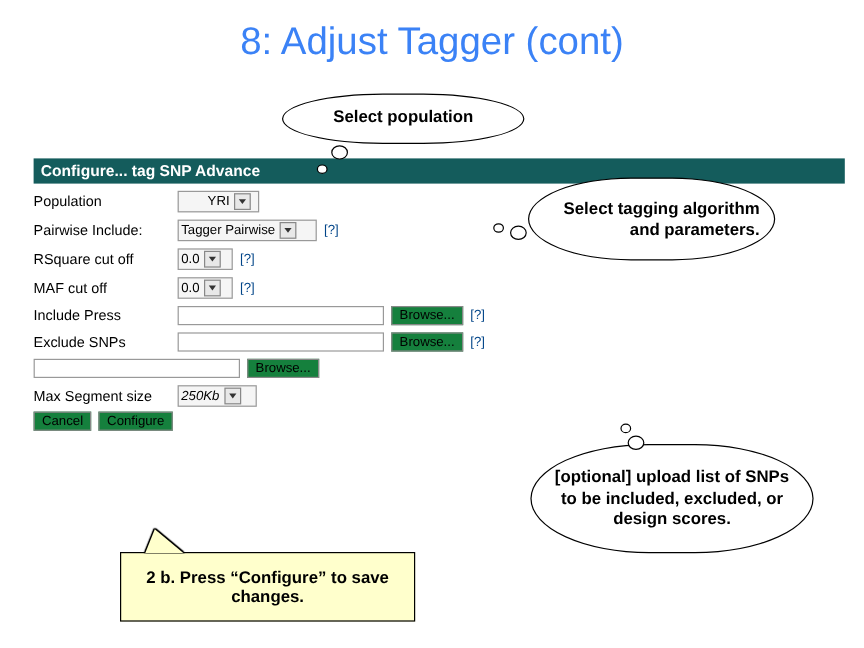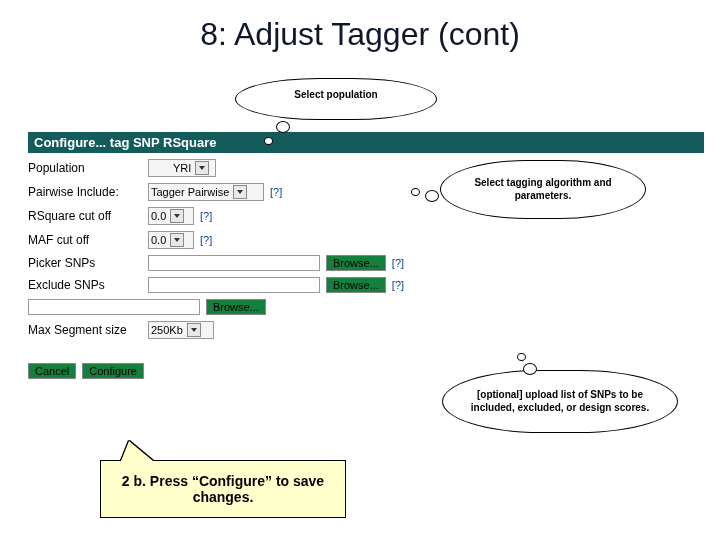--- a/index.html
+++ b/index.html
@@ -8,36 +8,36 @@
     width: 720px;
     height: 540px;
     background: #fff;
     font-family: Arial, Helvetica, sans-serif;
     position: relative;
     overflow: hidden;
   }
   .slide-title {
     font-family: "Comic Sans MS", cursive, sans-serif;
     font-size: 32px;
-    color: #0f172a;
+    color: #3b82f6;
     text-align: center;
     padding-top: 16px;
     font-weight: normal;
   }
   
   .cloud {
     position: absolute;
     background: #fff;
     border: 1px solid #000;
     border-radius: 50% / 60%;
     padding: 14px 20px;
     text-align: center;
     font-family: "Trebuchet MS", Arial, sans-serif;
     font-weight: bold;
-    font-size: 10px;
+    font-size: 14px;
     line-height: 1.25;
   }
   .cloud::before,
   .cloud::after {
     content: "";
     position: absolute;
     background: #fff;
     border: 1px solid #000;
     border-radius: 50%;
   }
@@ -45,24 +45,25 @@
     top: 78px;
     left: 235px;
     width: 180px;
     height: 20px;
     padding: 10px 10px;
   }
   .cloud.pop::before { bottom: -14px; left: 40px; width: 12px; height: 10px; }
   .cloud.pop::after  { bottom: -26px; left: 28px; width: 7px; height: 6px; }
 
   .cloud.algo {
-    top: 160px;
+    top: 148px;
     left: 440px;
     width: 180px;
     padding: 16px 12px;
+    text-align: right;
   }
   .cloud.algo::before { bottom: 16px; left: -16px; width: 12px; height: 10px; }
   .cloud.algo::after  { bottom: 22px; left: -30px; width: 7px; height: 6px; }
 
   .cloud.upload {
     top: 370px;
     left: 442px;
     width: 210px;
     padding: 18px 12px;
   }
@@ -167,21 +168,21 @@
     width:520px;
   }
   .link { color:#1a3fa0; }
 </style>
 </head>
 <body>
 
 <div class="slide-title">8: Adjust Tagger (cont)</div>
 
 <div class="form-panel">
-  <div class="form-header">Configure... tag SNP RSquare</div>
+  <div class="form-header">Configure... tag SNP Advance</div>
 
   <div class="row">
     <span class="lbl">Population</span>
     <span class="dd" style="width:40px;padding-left:24px;">
       <span>YRI</span>
       <span class="caret"></span>
     </span>
   </div>
 
   <div class="row">
@@ -205,48 +206,48 @@
   <div class="row">
     <span class="lbl">MAF cut off</span>
     <span class="dd" style="width:40px;">
       <span>0.0</span>
       <span class="caret"></span>
     </span>
     <span class="help">[?]</span>
   </div>
 
   <div class="row">
-    <span class="lbl">Picker SNPs</span>
+    <span class="lbl">Include Press</span>
     <span class="txtinput"></span>
     <span class="btn" style="margin-left:6px;">Browse...</span>
     <span class="help">[?]</span>
   </div>
 
   <div class="row">
     <span class="lbl">Exclude SNPs</span>
     <span class="txtinput"></span>
     <span class="btn" style="margin-left:6px;">Browse...</span>
     <span class="help">[?]</span>
   </div>
 
   <div class="row">
     <span class="txtinput"></span>
     <span class="btn" style="margin-left:6px;">Browse...</span>
   </div>
 
   <div class="row">
     <span class="lbl">Max Segment size</span>
-    <span class="dd" style="width:60px;">
+    <span class="dd" style="width:60px;font-style:italic;">
       <span>250Kb</span>
       <span class="caret"></span>
     </span>
   </div>
 
 
-  <div class="row" style="margin-top:24px;">
+  <div class="row" style="margin-top:4px;">
     <span class="btn">Cancel</span>
     <span class="btn" style="margin-left:6px;">Configure</span>
   </div>
 </div>
 
 <div class="cloud pop">
   <span>Select population</span>
 </div>
 
 <div class="cloud algo">

